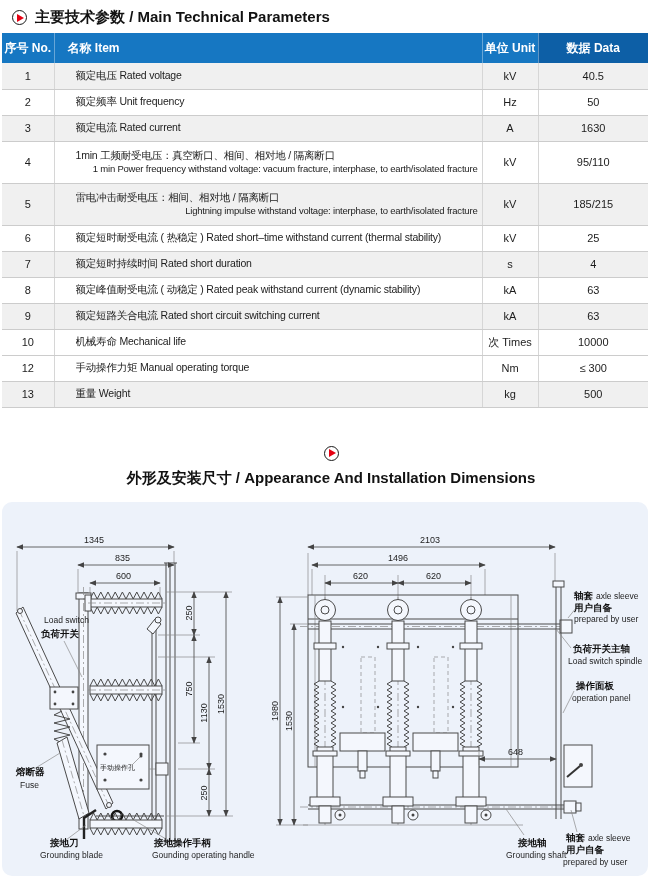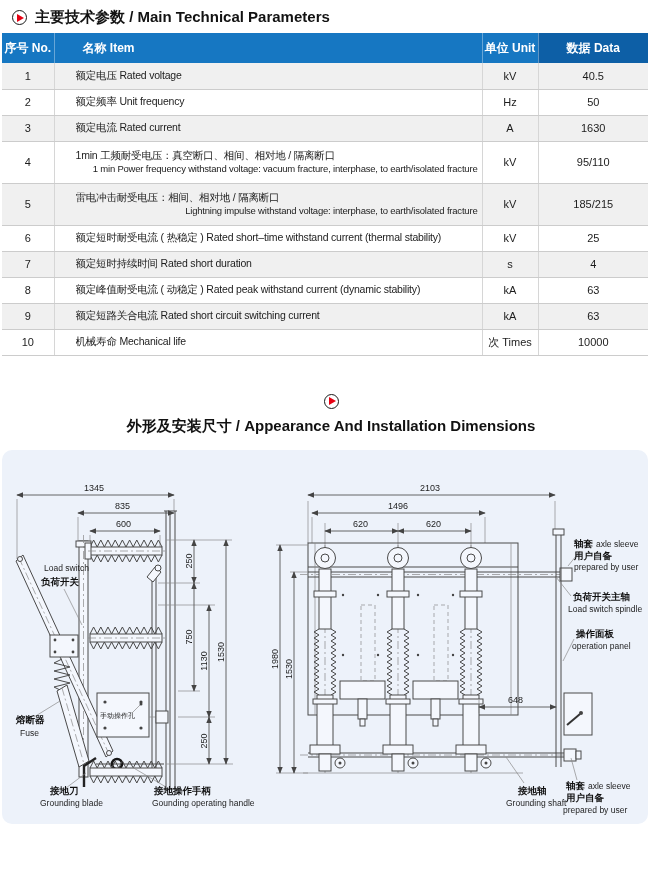--- a/index.html
+++ b/index.html
@@ -14,21 +14,21 @@
                border-left:7px solid var(--accent-red,#e60012);
                border-top:4.5px solid transparent; border-bottom:4.5px solid transparent; }
   .sec-title { font-size:15px; font-weight:bold; color:#121212; }
 
   table.params { width:646px; margin:0 2px; border-collapse:collapse; table-layout:fixed; }
   table.params col.c1 { width:52px; } table.params col.c2 { width:428px; }
   table.params col.c3 { width:56px; } table.params col.c4 { width:110px; }
   thead th { background:var(--accent-blue,#1677c2); color:#fff; font-size:12px; font-weight:bold;
              height:30px; text-align:center; border-left:1px solid rgba(255,255,255,.35); }
   thead th:first-child { border-left:none; }
-  thead th.h-item { text-align:left; padding-left:28px; }
+  thead th.h-item { text-align:left; padding-left:13px; }
   thead th.h-data { background:var(--accent-blue-dark,#0d5fa6); }
   tbody td { font-size:11px; color:#1c1c1c; height:26px; text-align:center;
              border-bottom:1px solid #ccc; border-left:1px solid #d6d6d6; padding:3px 4px; }
   tbody td:first-child { border-left:none; }
   tbody td.cell-item { text-align:left; padding-left:21px; }
   tbody tr.odd  { background:var(--row-alt,#f0f0f0); }
   tbody tr.even { background:#fff; }
   tbody tr.tall td { height:42px; }
   .item-line { white-space:nowrap; overflow:hidden; font-size:10.5px; letter-spacing:-0.2px; line-height:1.3; }
   .item-line + .item-line { font-size:9.5px; color:#222;text-align:right; }
@@ -153,20 +153,36 @@
     <td class="cell-data">63</td>
   </tr>
         <tr class="param-row even">
     <td class="cell-no">10</td>
     <td class="cell-item">
             <div class="item-line">机械寿命 Mechanical life</div>
           </td>
     <td class="cell-unit">次 Times</td>
     <td class="cell-data">10000</td>
   </tr>
+        <tr class="param-row even">
+    <td class="cell-no">12</td>
+    <td class="cell-item">
+            <div class="item-line">手动操作力矩 Manual operating torque</div>
+          </td>
+    <td class="cell-unit">Nm</td>
+    <td class="cell-data">≤ 300</td>
+  </tr>
+        <tr class="param-row odd">
+    <td class="cell-no">13</td>
+    <td class="cell-item">
+            <div class="item-line">重量 Weight</div>
+          </td>
+    <td class="cell-unit">kg</td>
+    <td class="cell-data">500</td>
+  </tr>
       </tbody>
   </table>
 
   <div class="sec-header second">
     <span class="play-icon"></span>
     <span class="sec-title">外形及安装尺寸 / Appearance And Installation Dimensions</span>
   </div>
 
   <div class="panel">
 

